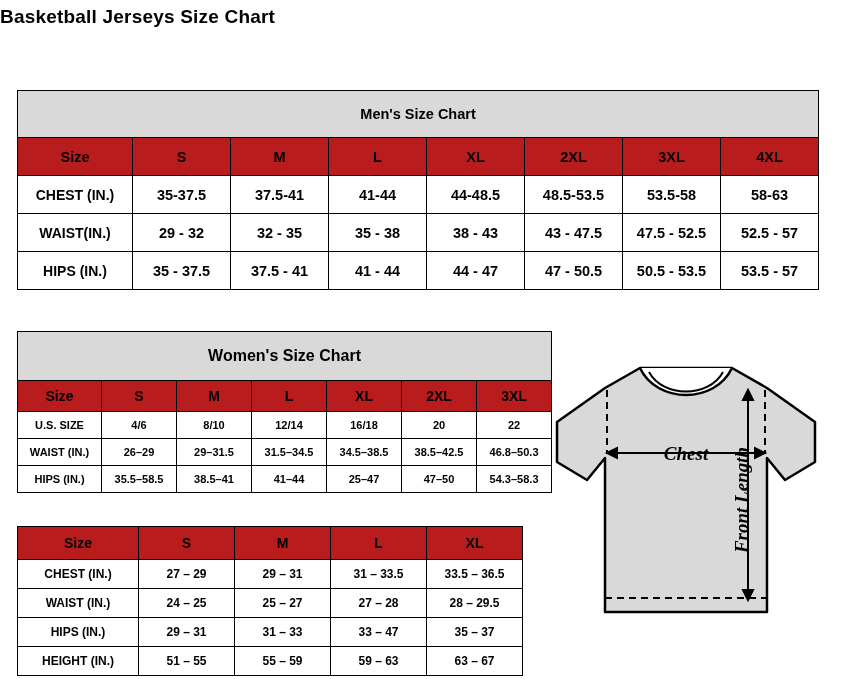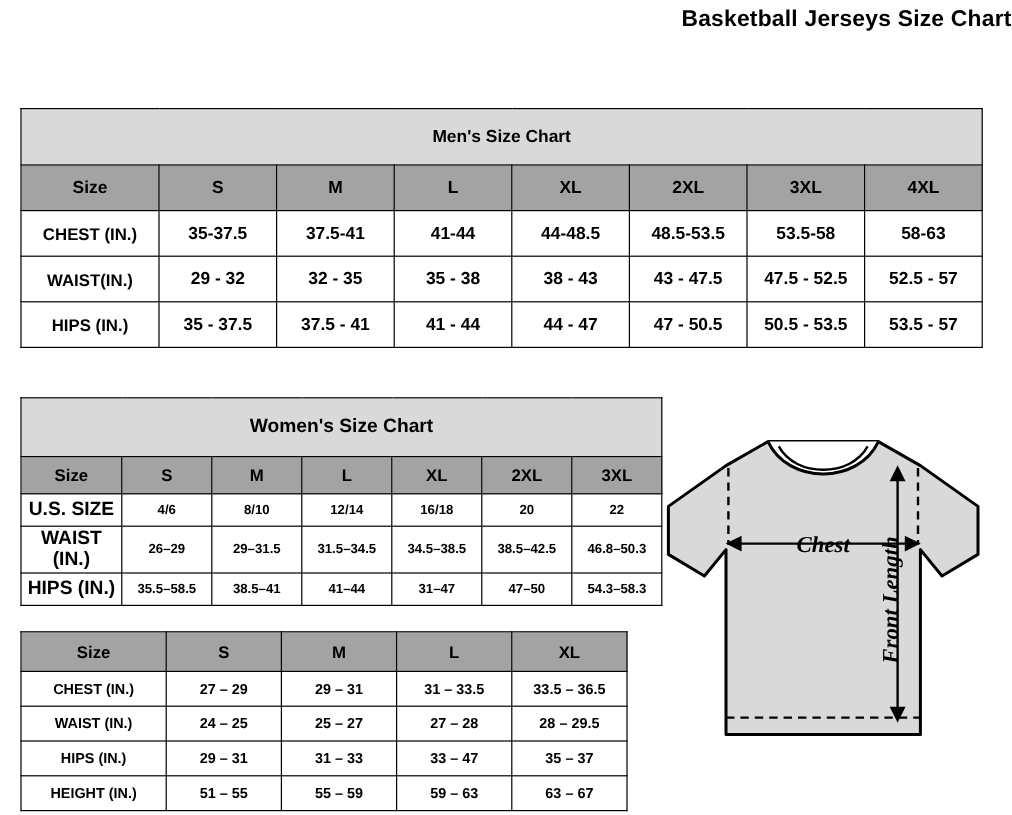--- a/index.html
+++ b/index.html
@@ -13,21 +13,21 @@
     position: relative;
     font-family: "Liberation Sans", sans-serif;
     color: #000000;
     overflow: hidden;
   }
   #page-title {
     position: absolute;
     top: 6px;
     left: 0;
     width: 843px;
-    text-align: right;
+    text-align: left;
     font-size: 19px;
     font-weight: bold;
     letter-spacing: 0.2px;
   }
   table {
     border-collapse: collapse;
     table-layout: fixed;
     margin-top: 31px;
   }
   table td, table th {
@@ -37,21 +37,21 @@
     background: #ffffff;
     font-weight: bold;
   }
   .chart-title td {
     background: #d9d9d9;
     font-size: 16px;
     font-weight: bold;
     padding: 8px 0;
   }
   .hdr td {
-    background: #a3a3a3;
+    background: #b91c1c;
     font-weight: bold;
   }
 
   
   #mens-chart {
     position: absolute;
     left: 17px;
     top: 59px;
     width: 801px;
   }
@@ -78,21 +78,21 @@
   }
   #womens-chart .chart-title td {
     height: 32px;
     font-size: 16px;
   }
   #womens-chart .hdr td {
     height: 28px;
     font-size: 14px;
   }
   #womens-chart .rowlabel {
-    font-size: 16px;
+    font-size: 11px;
   }
 
   
   #youth-chart {
     position: absolute;
     left: 17px;
     top: 495px;
     width: 505px;
   }
   #youth-chart td {
@@ -228,21 +228,21 @@
       <td>31.5–34.5</td>
       <td>34.5–38.5</td>
       <td>38.5–42.5</td>
       <td>46.8–50.3</td>
     </tr>
     <tr>
       <td class="rowlabel">HIPS (IN.)</td>
       <td>35.5–58.5</td>
       <td>38.5–41</td>
       <td>41–44</td>
-      <td>31–47</td>
+      <td>25–47</td>
       <td>47–50</td>
       <td>54.3–58.3</td>
     </tr>
   </tbody>
 </table>
 
 <table id="youth-chart">
   <colgroup>
     <col style="width:121px">
     <col style="width:96px">

